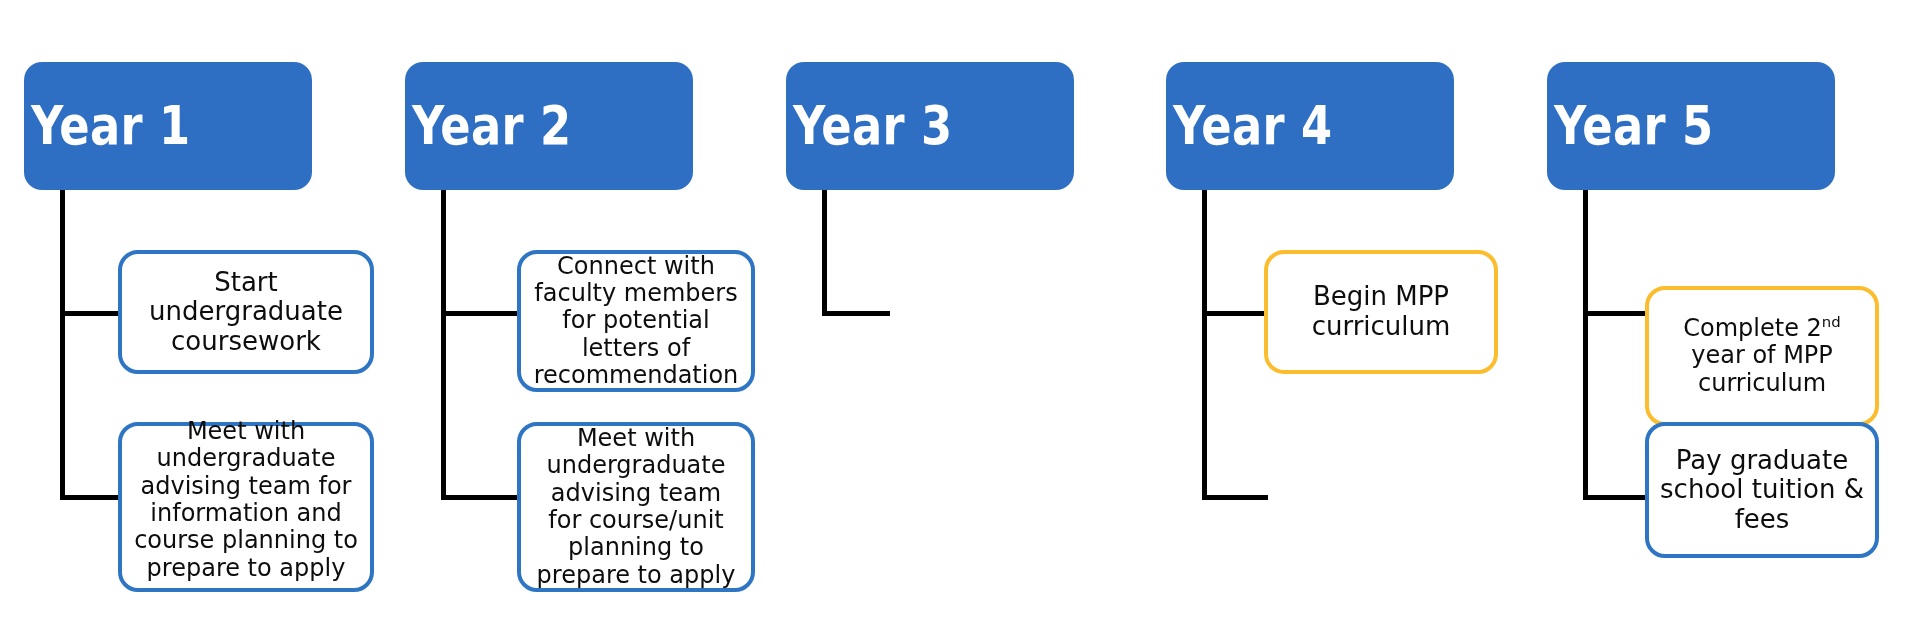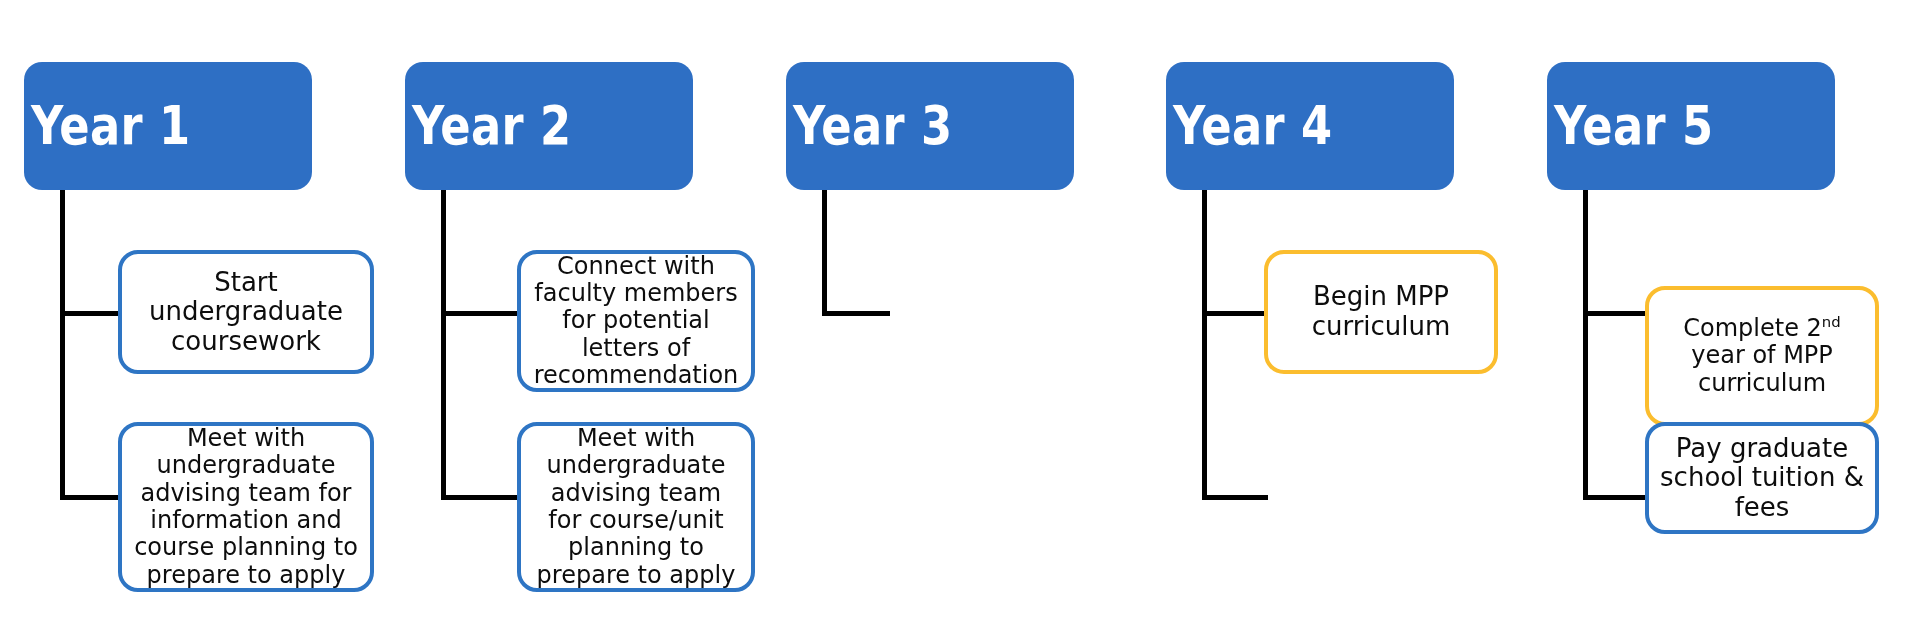--- a/index.html
+++ b/index.html
@@ -82,21 +82,21 @@
     <div class="year-header">
       <span class="year-header-label">Year 1</span>
     </div>
     <div class="trunk" style="top:190px;height:310px;"></div>
     <div class="stub" style="top:311px;width:62px;"></div>
     <div class="stub" style="top:495px;width:62px;"></div>
 
     <div class="node" style="left:94px;top:250px;width:256px;height:124px;">
       <span class="node-text fs-26">Start undergraduate coursework</span>
     </div>
-    <div class="node" style="left:94px;top:422px;width:256px;height:170px;">
+    <div class="node" style="left:94px;top:422px;width:256px;height:170px;align-items:flex-end;">
       <span class="node-text fs-21">Meet with undergraduate advising team for information and course planning to prepare to apply</span>
     </div>
   </div>
 
   <div class="column" style="left:405px;width:350px;">
     <div class="year-header">
       <span class="year-header-label">Year 2</span>
     </div>
     <div class="trunk" style="top:190px;height:310px;"></div>
     <div class="stub" style="top:311px;width:80px;"></div>
@@ -136,18 +136,18 @@
     <div class="year-header">
       <span class="year-header-label">Year 5</span>
     </div>
     <div class="trunk" style="top:190px;height:310px;"></div>
     <div class="stub" style="top:311px;width:66px;"></div>
     <div class="stub" style="top:495px;width:66px;"></div>
 
     <div class="node accent" style="left:98px;top:250px;width:234px;height:140px;margin-top:36px;">
       <span class="node-text fs-24"><span>Complete 2</span><sup>nd</sup><span> year of MPP curriculum</span></span>
     </div>
-    <div class="node" style="left:98px;top:422px;width:234px;height:112px;">
+    <div class="node" style="left:98px;top:422px;width:234px;height:136px;">
       <span class="node-text fs-26">Pay graduate school tuition &amp; fees</span>
     </div>
   </div>
 
 </div>
 
 </body></html>

